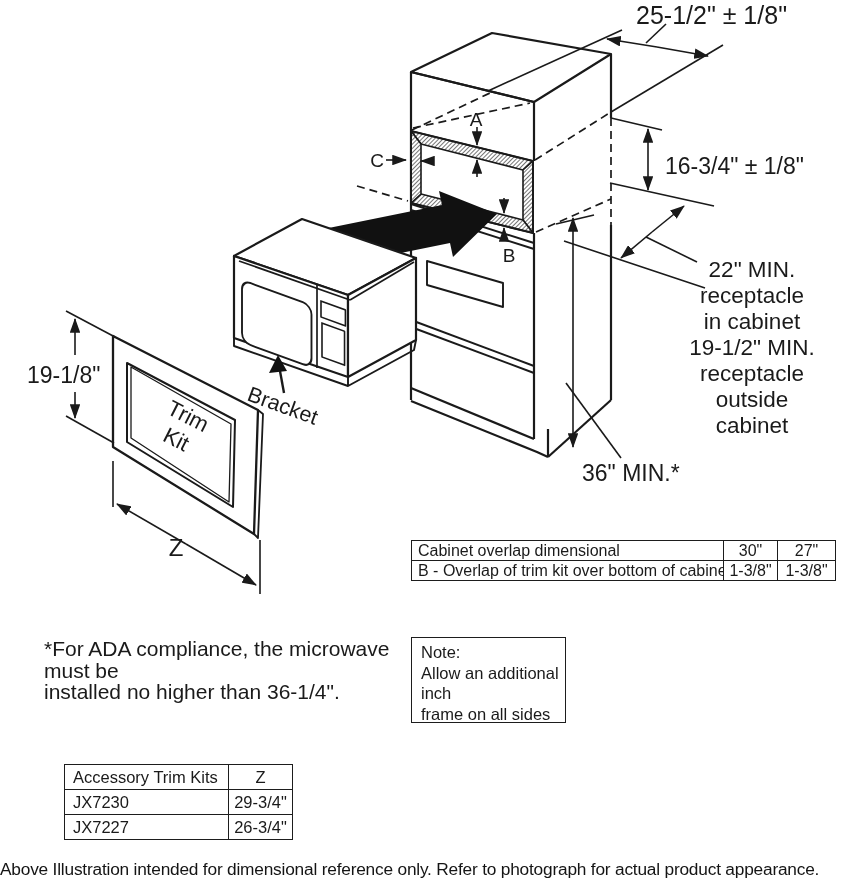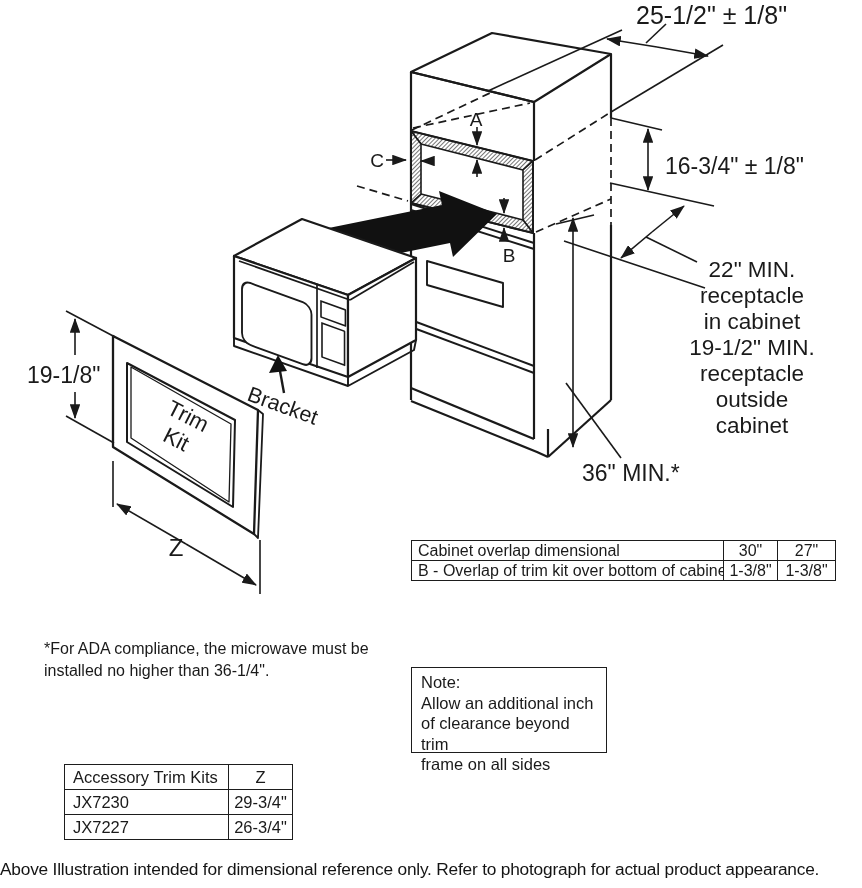--- a/index.html
+++ b/index.html
@@ -7,24 +7,24 @@
        font-family:"Liberation Sans","DejaVu Sans",sans-serif;color:#1a1a1a;}
   .abs{position:absolute;}
   svg text{font-family:"Liberation Sans","DejaVu Sans",sans-serif;fill:#1a1a1a;}
   
   #overlap-table{left:411px;top:540px;width:424px;border-collapse:collapse;table-layout:fixed;}
   #overlap-table td{border:1.6px solid #1d1d1d;font-size:16px;height:19px;line-height:17px;
                     padding:0 3px;white-space:nowrap;overflow:hidden;}
   #overlap-table td.desc{padding-left:6px;text-align:left;}
   #overlap-table td.val{text-align:center;}
   
-  #note-box{left:411px;top:637px;width:196px;height:86px;border:1.7px solid #1d1d1d;
-            padding:4px 6px 0 9px;font-size:16.5px;line-height:20.5px;box-sizing:border-box;margin-top:30px;}
-  
-  #ada-note{left:44px;top:638px;width:360px;font-size:16px;line-height:21.5px;}
+  #note-box{left:411px;top:637px;width:155px;height:86px;border:1.7px solid #1d1d1d;
+            padding:4px 6px 0 9px;font-size:16.5px;line-height:20.5px;box-sizing:border-box;}
+  
+  #ada-note{left:44px;top:638px;width:360px;font-size:21px;line-height:21.5px;}
   
   #accessory-table{left:64px;top:764px;width:228px;border-collapse:collapse;table-layout:fixed;}
   #accessory-table td{border:1.6px solid #1d1d1d;font-size:16.5px;height:24px;line-height:22px;
                       padding:0 3px;white-space:nowrap;}
   #accessory-table td.desc{padding-left:8px;text-align:left;margin-left:48px;}
   #accessory-table td.val{text-align:center;}
   
   #footer{left:0;top:859px;width:862px;font-size:17.3px;
           letter-spacing:-0.2px;color:#141414;}
 </style>
@@ -199,21 +199,20 @@
     <td class="desc">B - Overlap of trim kit over bottom of cabinet</td>
     <td class="val">1-3/8"</td>
     <td class="val">1-3/8"</td>
   </tr>
 </tbody>
   </table>
 
 <div id="note-box" class="abs">
   <div>Note:</div>
   <div>Allow an additional inch</div>
-  <div>of clearance beyond trim</div>
   <div>frame on all sides</div>
 </div>
 
 <div id="ada-note" class="abs">
   <div>*For ADA compliance, the microwave must be</div>
   <div>installed no higher than 36-1/4".</div>
 </div>
 
 <table id="accessory-table" class="abs">
   <colgroup>

